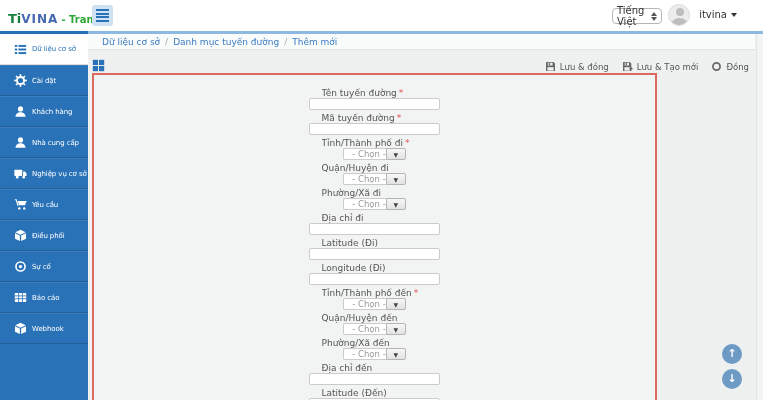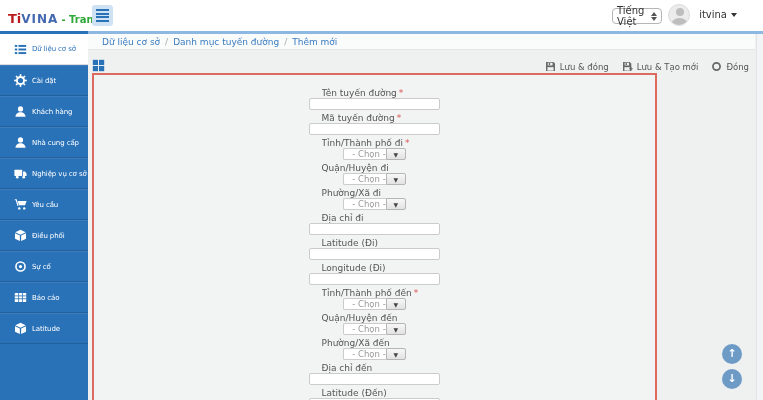--- a/index.html
+++ b/index.html
@@ -2,21 +2,21 @@
 <html><head>
 <meta charset="utf-8">
 <style>
   * { margin:0; padding:0; box-sizing:border-box; }
   html,body { width:763px; height:400px; overflow:hidden; background:#eff1f1;
               font-family:"DejaVu Sans", sans-serif; position:relative; }
 
   
   .header { position:absolute; top:0; left:0; right:0; height:31px; background:#fff; z-index:6; }
   .logo { position:absolute; left:8px; top:8px; font-weight:bold; cursor:pointer; white-space:nowrap; }
-  .logo .lp { color:#b91c1c; font-size:13px; }
+  .logo .lp { color:#15803d; font-size:13px; }
   .logo .ln { color:#4468b0; font-size:12px; letter-spacing:1px; }
   .logo .ls { color:#2ea836; font-size:10px; margin-left:3px; }
   .hamburger { position:absolute; left:92px; top:5px; width:21px; height:21px; background:#cfe2f4;
                border-radius:3px; cursor:pointer; padding-top:4px; }
   .hamburger i { display:block; width:13px; height:2px; background:#2a72b8; margin:0 auto 1.5px auto; }
   .lang-select { position:absolute; right:101px; top:8px; width:50px; height:16px; background:#fff;
                  border:1px solid #b5b5b5; border-radius:4px; font-size:10px; color:#333;
                  display:flex; align-items:center; justify-content:space-between; padding:0 4px; cursor:pointer; }
   .updown b { display:block; width:0; height:0; border-left:3px solid transparent; border-right:3px solid transparent; }
   .updown .up { border-bottom:4px solid #555; margin-bottom:1px; }
@@ -210,21 +210,21 @@
       <span>Báo cáo</span>
     </li>
     <li class="side-item">
       <span class="ic">
         <svg viewBox="0 0 16 16" fill="currentColor">
           <path d="M8 1l6.4 3L8 7 1.6 4z"></path>
           <path d="M1.2 5.3l6 2.8v6.6l-6-2.8z"></path>
           <path d="M14.8 5.3l-6 2.8v6.6l6-2.8z"></path>
         </svg>
       </span>
-      <span>Latitude</span>
+      <span>Webhook</span>
     </li>
   </ul>
 
 <div class="breadcrumb-bar" id="breadcrumb">
     <span class="crumb">Dữ liệu cơ sở</span>
     <span class="crumb-sep">/</span>
     <span class="crumb">Danh mục tuyến đường</span>
     <span class="crumb-sep">/</span>
     <span class="crumb">Thêm mới</span>
   </div>

